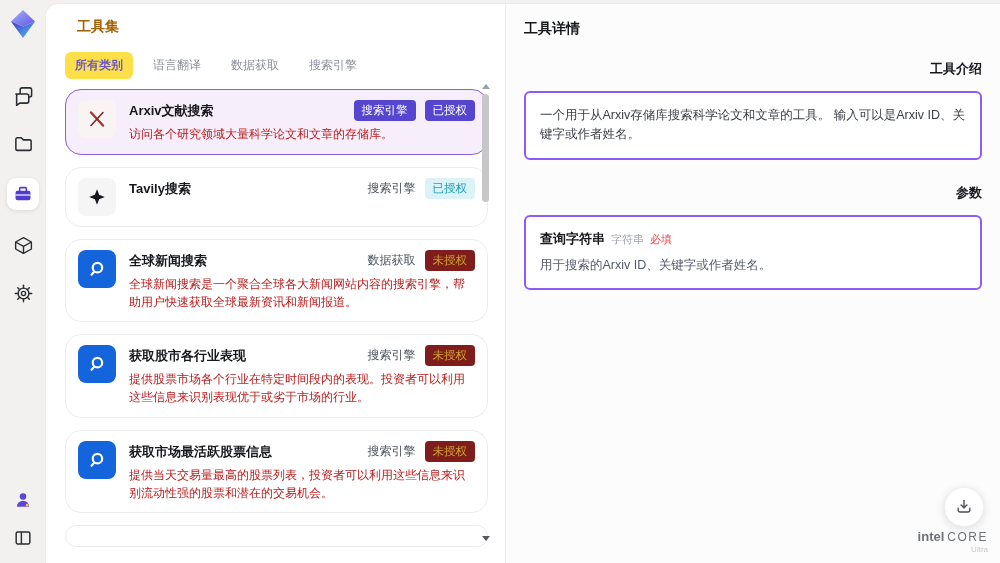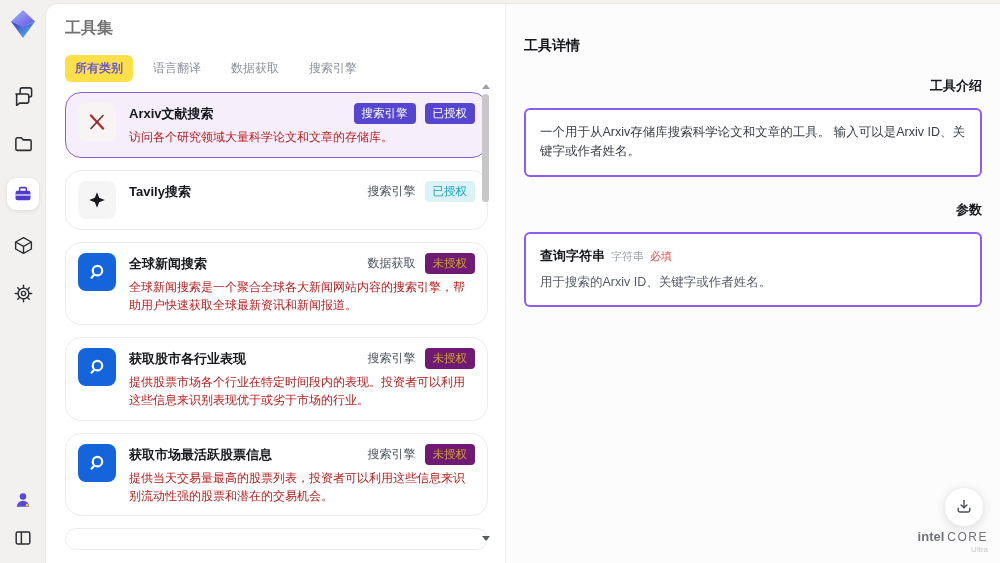--- a/index.html
+++ b/index.html
@@ -15,54 +15,54 @@
   .rail-btn.active{width:32px;height:32px;background:#fff;border-radius:9px;
     box-shadow:0 1px 4px rgba(0,0,0,.10);}
   .rail-bottom{margin-top:auto;display:flex;flex-direction:column;align-items:center;gap:12px;}
 
   
   .card{position:fixed;left:46px;top:4px;right:0;bottom:0;background:#fff;
     border-top-left-radius:12px;box-shadow:0 0 0 1px #eceae7;display:flex;overflow:hidden;}
 
   
   .left-panel{width:459px;flex:none;position:relative;padding:14px 0 0 19px;}
-  .lp-title{font-size:16px;font-weight:700;color:#737373;margin:0 0 16px;}
+  .lp-title{font-size:14px;font-weight:700;color:#a16207;margin:0 12px 16px;}
   .tabs{display:flex;align-items:center;gap:10px;margin-bottom:10px;}
   .tab{font-size:12px;color:#8b909a;padding:5px 10px;border-radius:6px;cursor:pointer;white-space:nowrap;}
   .tab.active{background:#fde047;color:#6a58d0;font-weight:700;}
 
   .list{width:423px;height:calc(100% - 78px);overflow:hidden;}
   .tool-item{display:flex;gap:13px;padding:10px 12px;border:1px solid #ecedf0;
     border-radius:16px;margin-bottom:12px;background:#fff;cursor:pointer;}
   .tool-item.selected{background:#f6eefb;border:1.5px solid #8a5fd6;}
   .tool-icon{width:38px;height:38px;border-radius:8px;background:#f5f5f6;flex:none;
     display:flex;align-items:center;justify-content:center;}
   .tool-icon.blue{background:#1464dc;}
   .tool-icon.rose{background:#f8f4f3;}
   .tool-body{flex:1;min-width:0;}
   .tool-head{display:flex;align-items:flex-start;justify-content:space-between;gap:8px;}
   .tool-name{font-size:13px;font-weight:700;color:#17181c;padding-top:2px;}
   .tool-badges{display:flex;align-items:center;gap:9px;flex:none;}
   .cat-text{font-size:12px;color:#4c5560;}
   .badge{font-size:11.5px;padding:3px 8px;border-radius:4px;white-space:nowrap;}
   .badge.purple{background:#5646cf;color:#fff;}
   .badge.cyan{background:#dbf2f7;color:#1ba2b8;}
-  .badge.yellow{background:#701a75;color:#cfa22a;}
+  .badge.yellow{background:#7f1d1d;color:#cfa22a;}
   .tool-desc{margin:5px 0 0;font-size:12px;color:#b91c1c;line-height:1.48;font-family:Liberation Serif, serif;}
 
   
   .scrollbar{position:absolute;top:80px;bottom:6px;right:14px;width:10px;}
   .sb-up{position:absolute;top:0;left:1px;width:0;height:0;border-left:4px solid transparent;
     border-right:4px solid transparent;border-bottom:5px solid #9aa0a6;}
   .sb-down{position:absolute;bottom:16px;left:1px;width:0;height:0;border-left:4px solid transparent;
     border-right:4px solid transparent;border-top:5px solid #55595e;}
   .sb-thumb{position:absolute;top:10px;left:1px;width:7px;height:108px;background:#c7c7c9;border-radius:4px;}
 
   
-  .right-panel{flex:1;background:#fcfcfd;border-left:1px solid #efeff1;padding:33px 18px;}
+  .right-panel{flex:1;background:#fcfcfd;border-left:1px solid #efeff1;padding:16px 18px;}
   .rp-title{font-size:14px;font-weight:700;color:#17181c;margin:0 0 22px;}
   .rp-sub{font-size:13px;font-weight:700;color:#17181c;margin:0 0 13px;text-align:right;}
   .rp-box{background:#fff;border:2px solid #8b5cf6;border-radius:6px;padding:13px 14px;margin-bottom:24px;}
   .rp-box p{margin:0;font-size:12.5px;color:#3c4148;line-height:1.55;}
   .param-line{font-size:0;}
   .param-name{font-size:13px;font-weight:700;color:#17181c;}
   .param-type{font-size:11px;color:#9aa0a8;margin-left:6px;}
   .param-req{font-size:11px;color:#e5484d;margin-left:6px;}
   .param-desc{margin-top:8px !important;color:#555b66 !important;}
 

